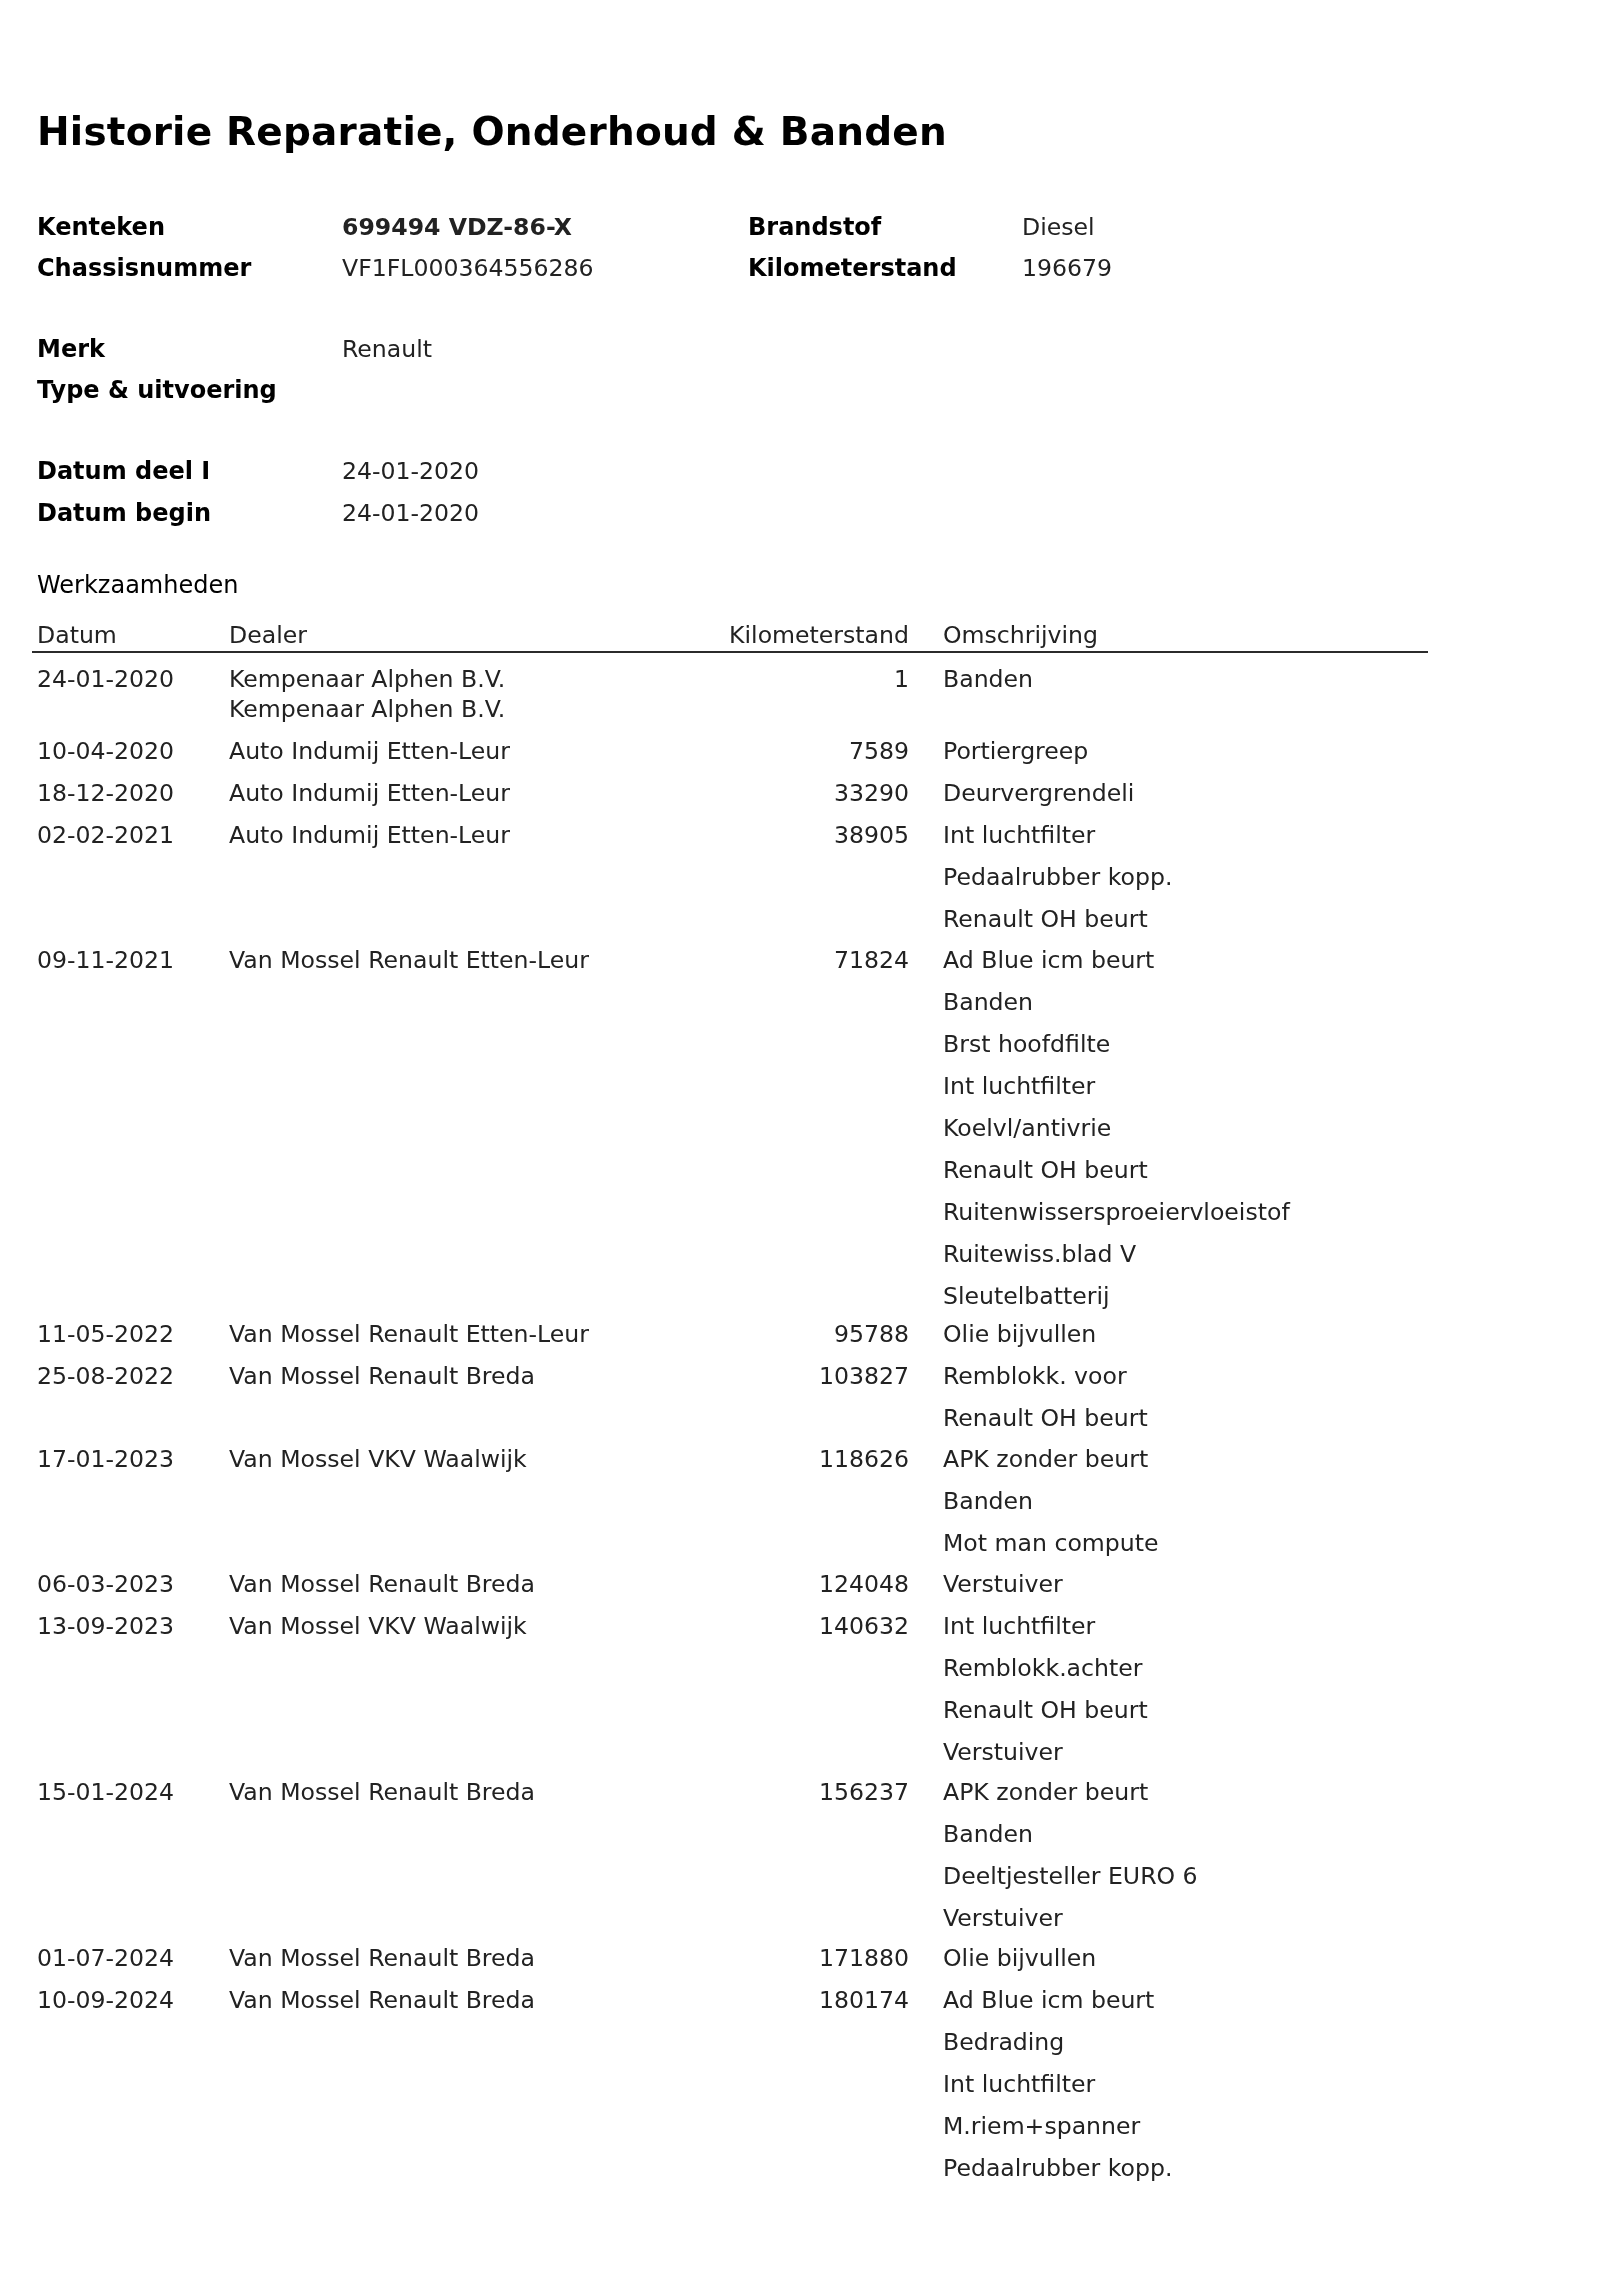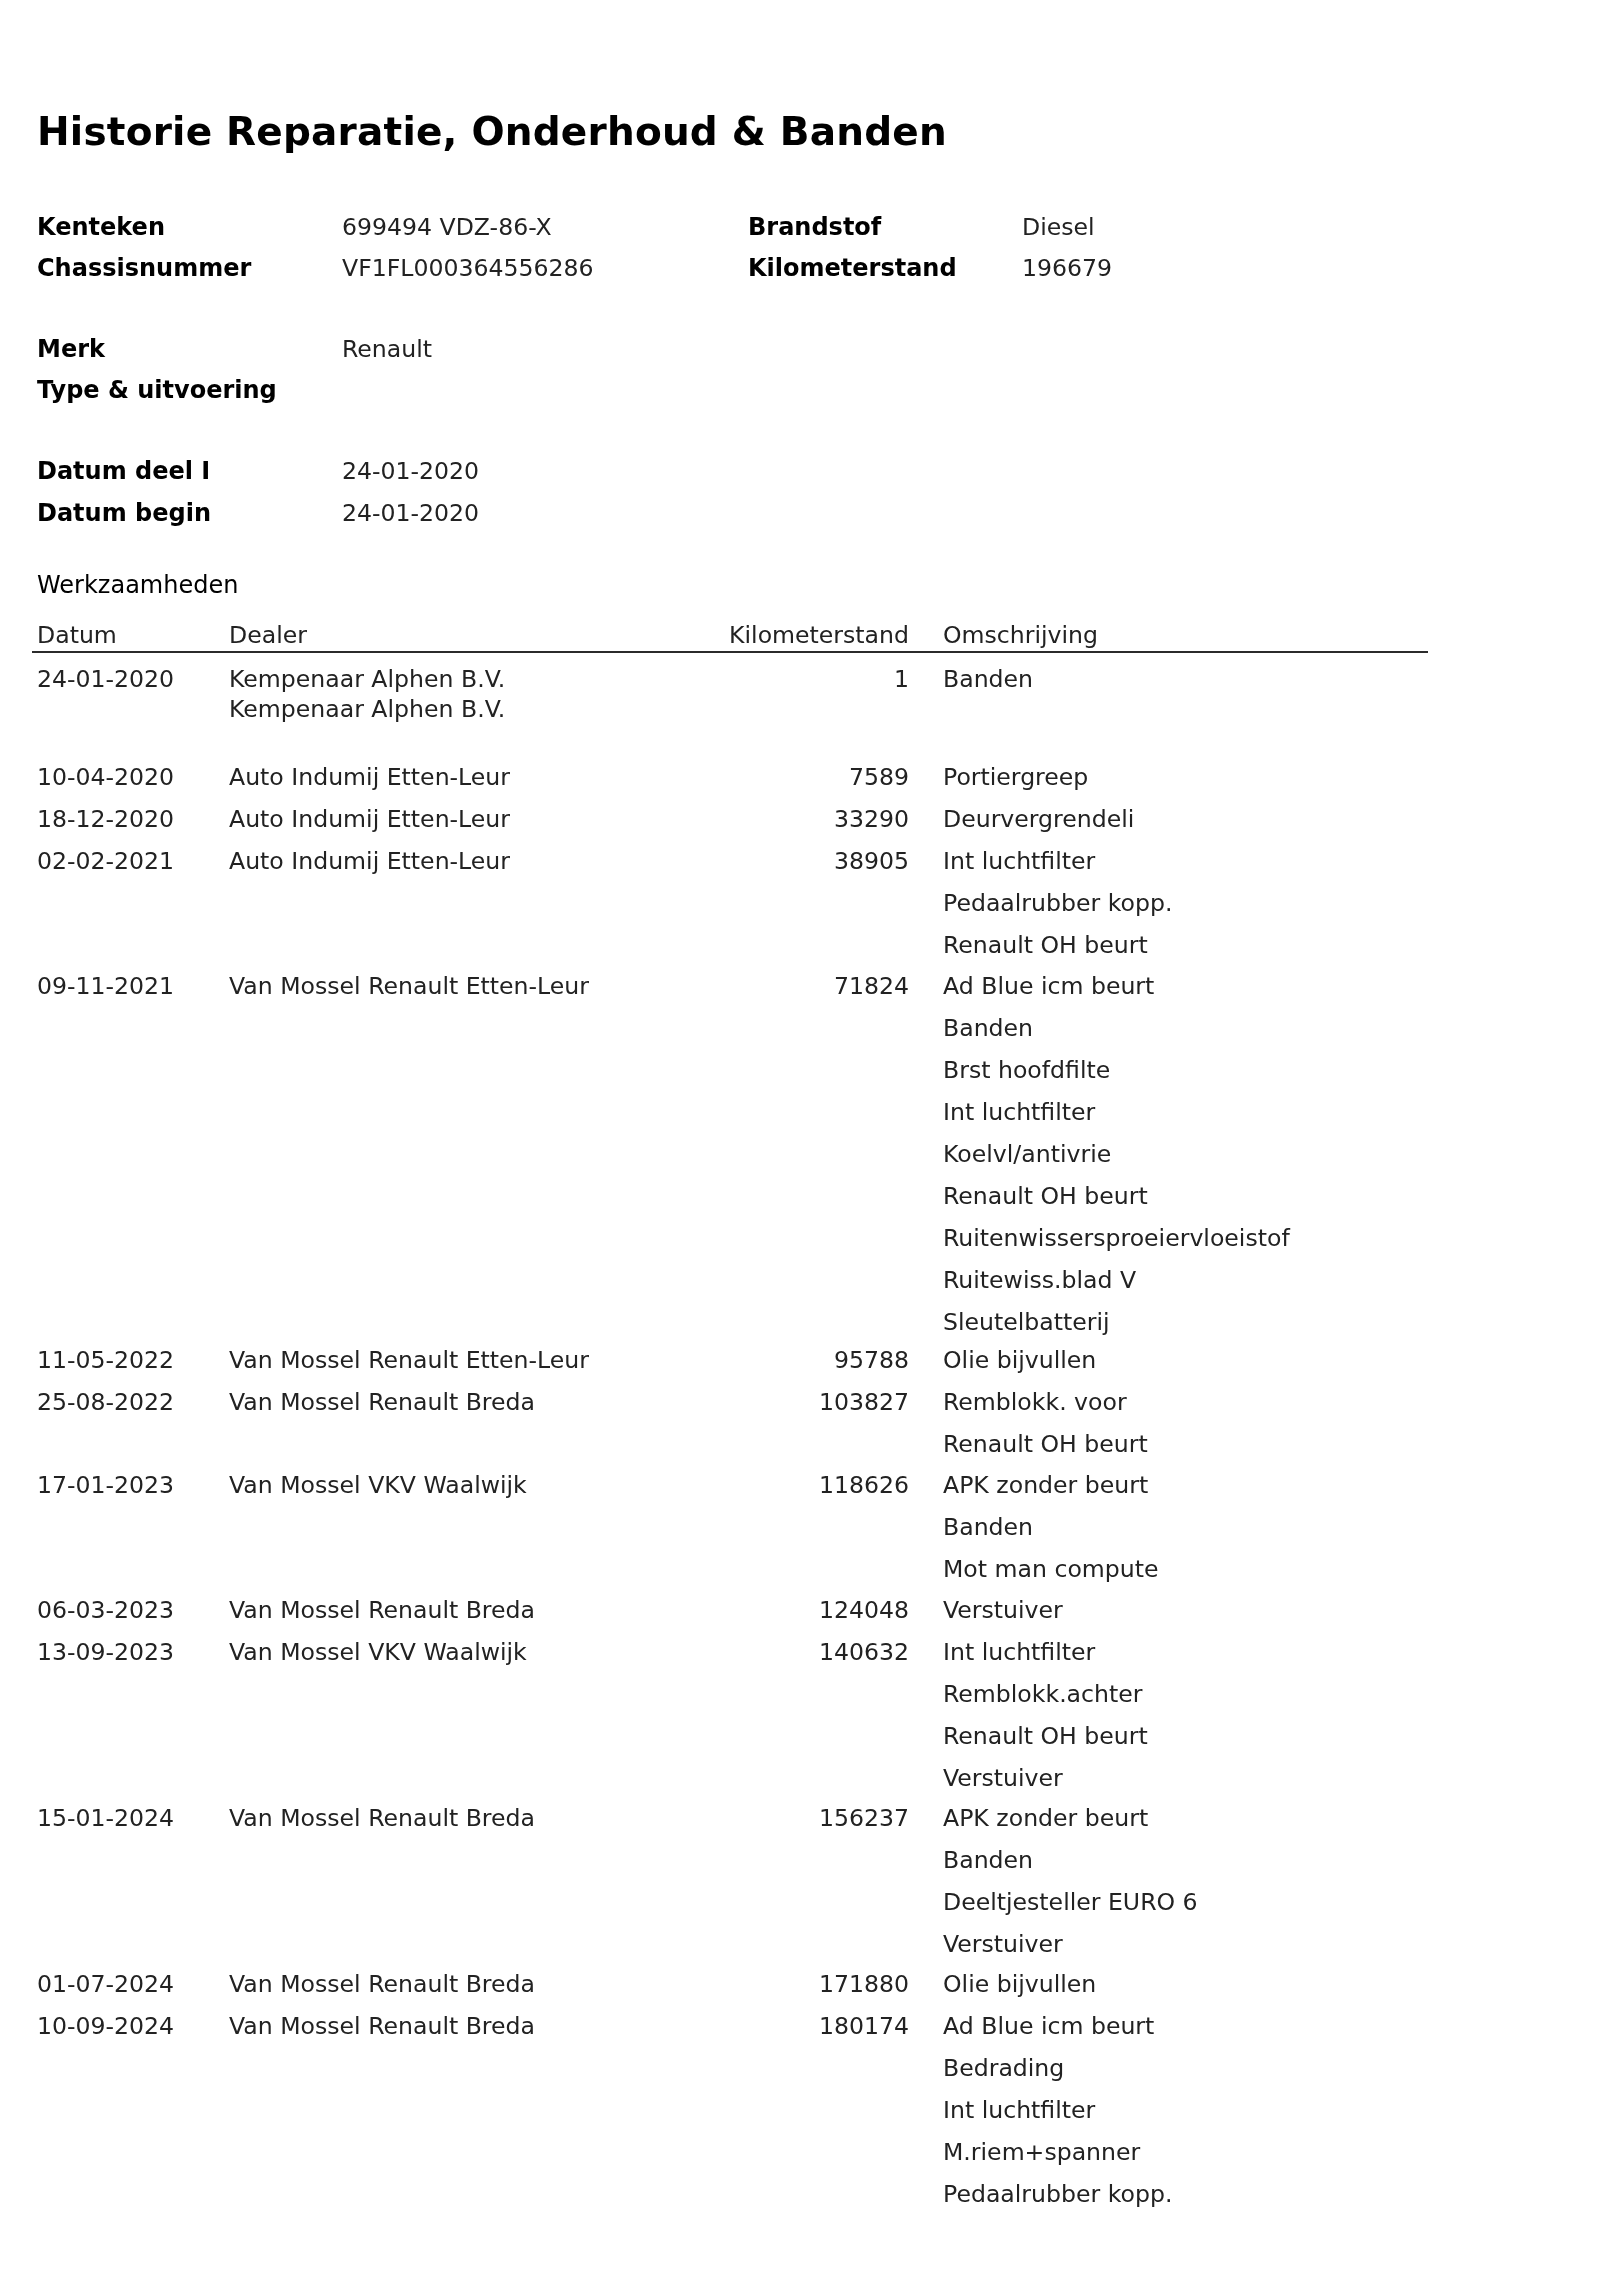--- a/index.html
+++ b/index.html
@@ -103,21 +103,21 @@
   }
 </style>
 </head>
 <body>
 
 <div class="page">
 
   <div class="title">Historie Reparatie, Onderhoud &amp; Banden</div>
 
   <div class="field field-label" style="left:37px; top:213px;">Kenteken</div>
-  <div class="field field-value" style="left:342px; top:213px;">699494 VDZ-86-X</div>
+  <div class="field field-value" style="left:342px; top:213px;font-weight:bold;">699494 VDZ-86-X</div>
 
   <div class="field field-label" style="left:37px; top:254px;">Chassisnummer</div>
   <div class="field field-value" style="left:342px; top:254px;">VF1FL000364556286</div>
 
   <div class="field field-label" style="left:748px; top:213px;">Brandstof</div>
   <div class="field field-value" style="left:1022px; top:213px;">Diesel</div>
 
   <div class="field field-label" style="left:748px; top:254px;">Kilometerstand</div>
   <div class="field field-value" style="left:1022px; top:254px;">196679</div>
 
@@ -151,21 +151,21 @@
             <span class="line compact">Kempenaar Alphen B.V.</span>
             <span class="line compact">Kempenaar Alphen B.V.</span>
           </span>
           <span class="col c-km">
             <span class="line">1</span>
           </span>
           <span class="col c-desc">
             <span class="line">Banden</span>
           </span>
         </div>
-        <div class="trow" style="height: 42px; margin-top: 26px;">
+        <div class="trow" style="height: 42px;">
           <span class="col c-date">
             <span class="line">10-04-2020</span>
           </span>
           <span class="col c-dealer">
             <span class="line">Auto Indumij Etten-Leur</span>
           </span>
           <span class="col c-km">
             <span class="line">7589</span>
           </span>
           <span class="col c-desc">

